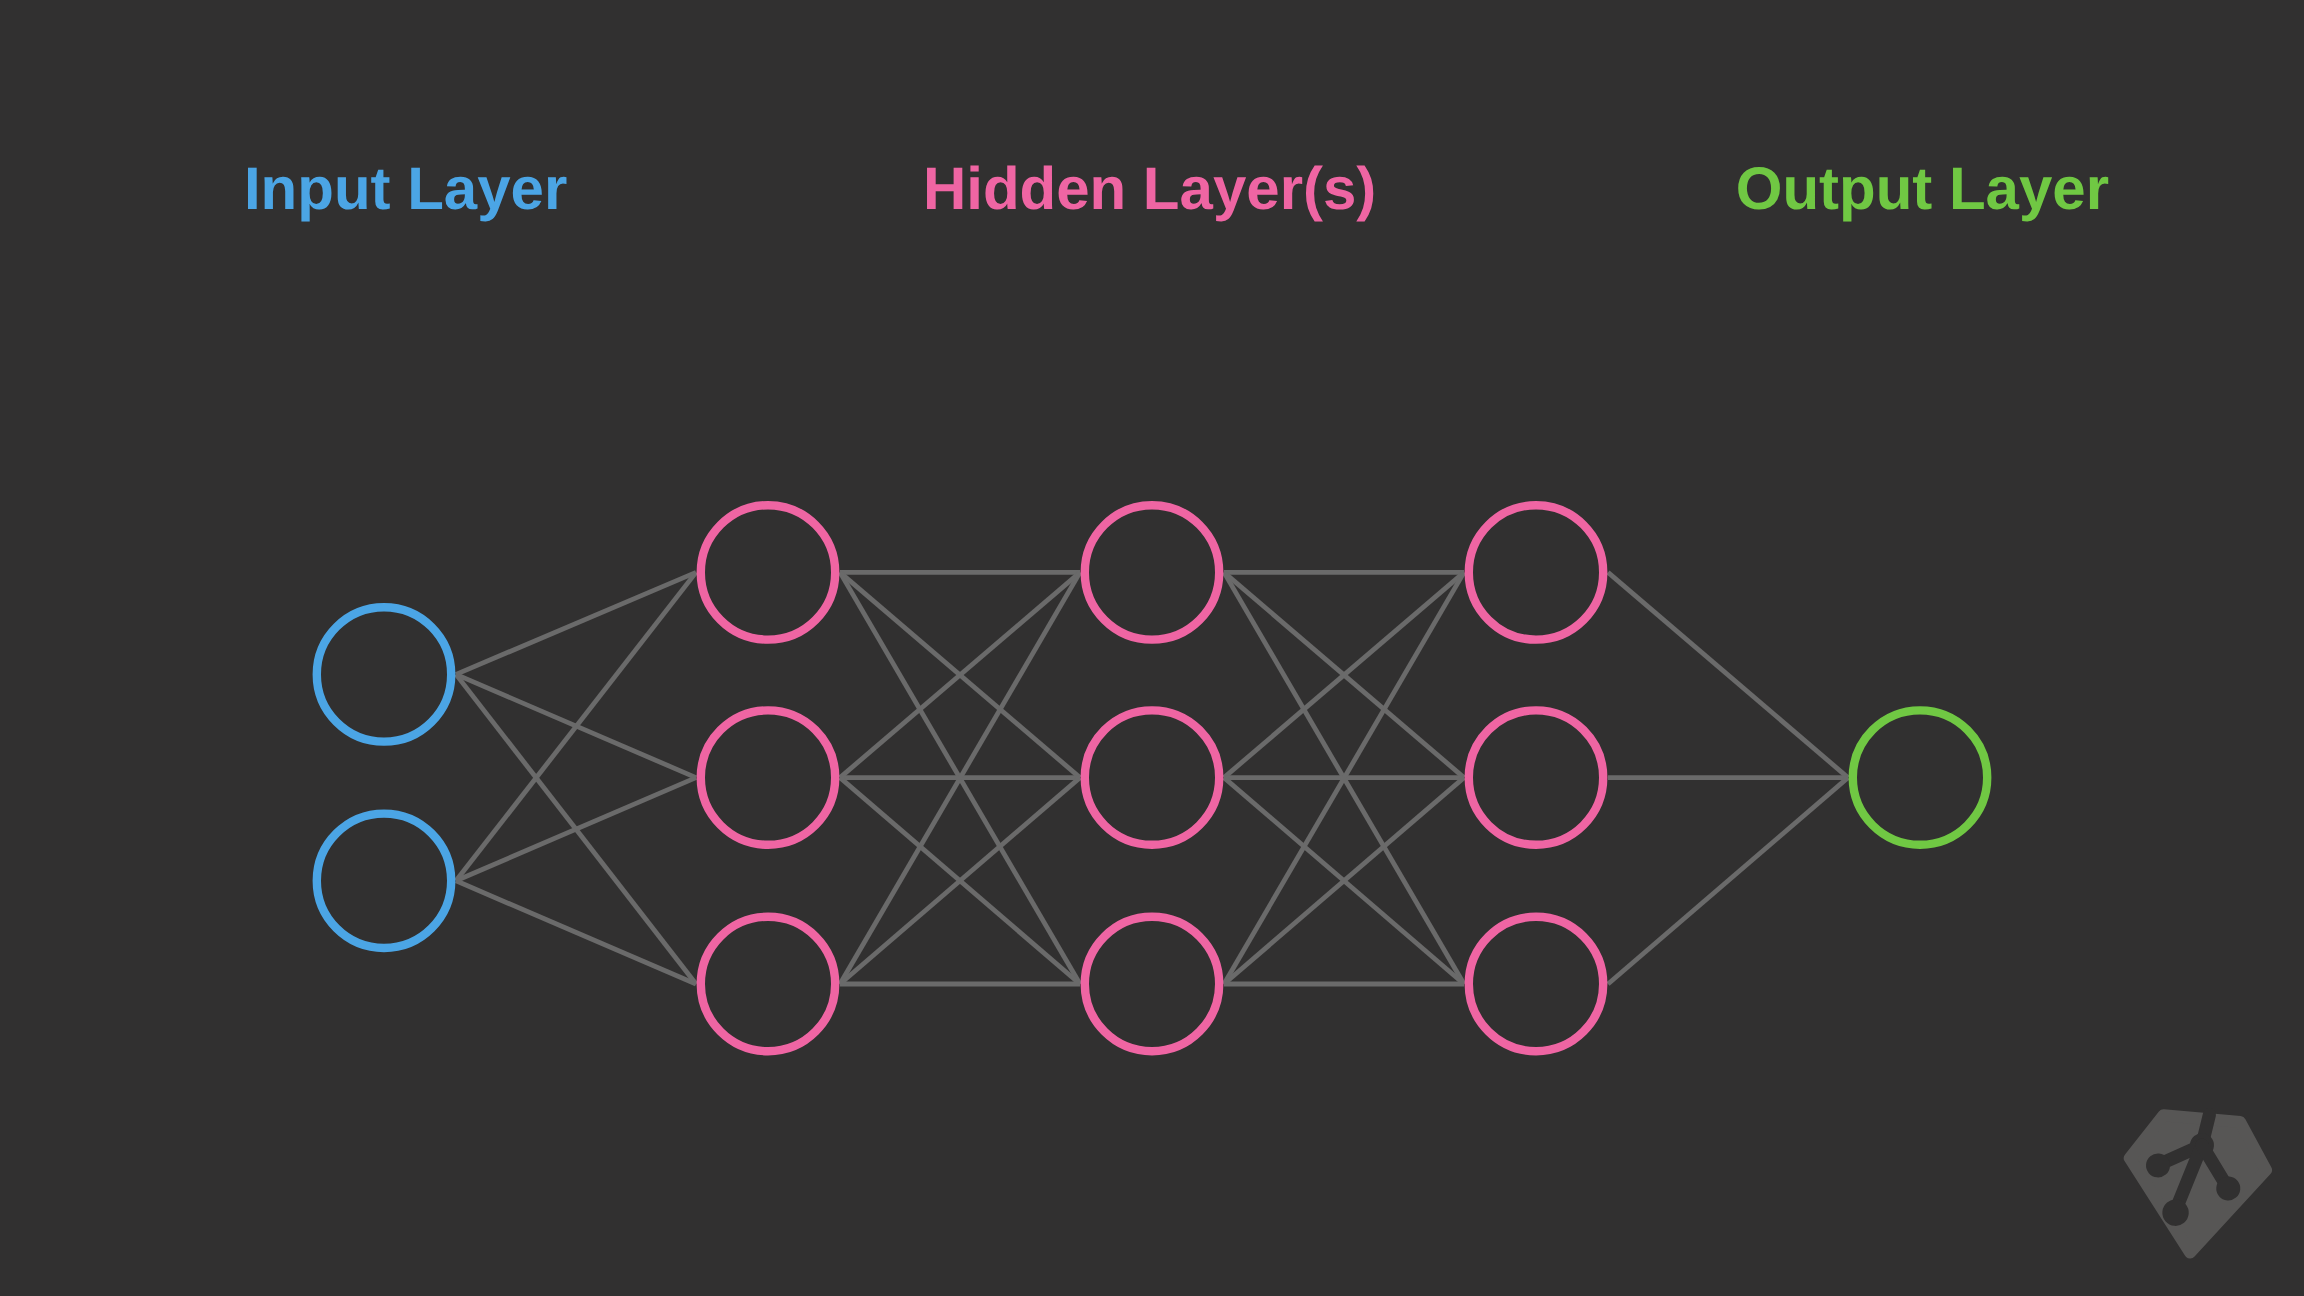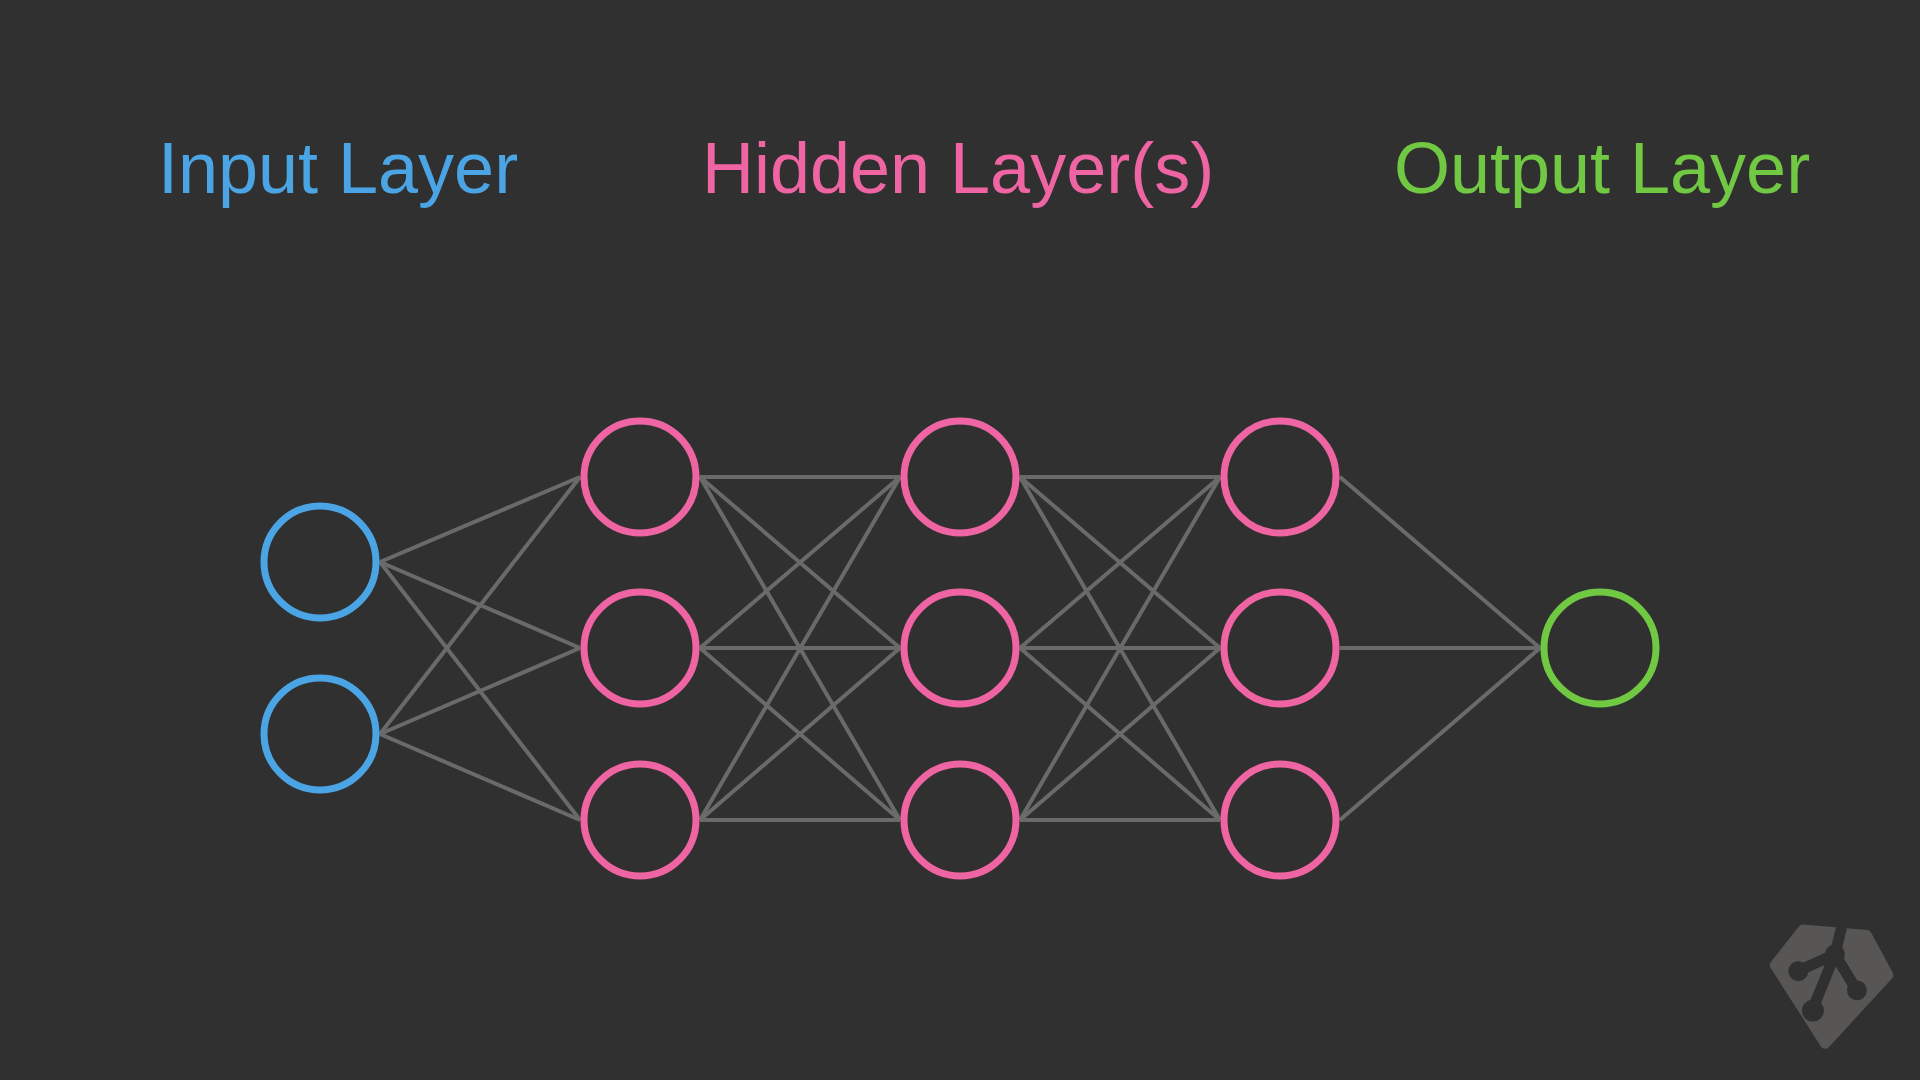--- a/index.html
+++ b/index.html
@@ -13,22 +13,22 @@
   }
   .stage {
     position: relative;
     width: 1920px;
     height: 1080px;
   }
   .layer-title {
     position: absolute;
     top: 132px;
     transform: translateX(-50%);
-    font-size: 72px;
-    font-weight: 400;
+    font-size: 50px;
+    font-weight: 700;
     line-height: 1;
     letter-spacing: 0px;
     white-space: nowrap;
   }
   .net-svg {
     position: absolute;
     left: 0;
     top: 0;
     width: 1920px;
     height: 1080px;

